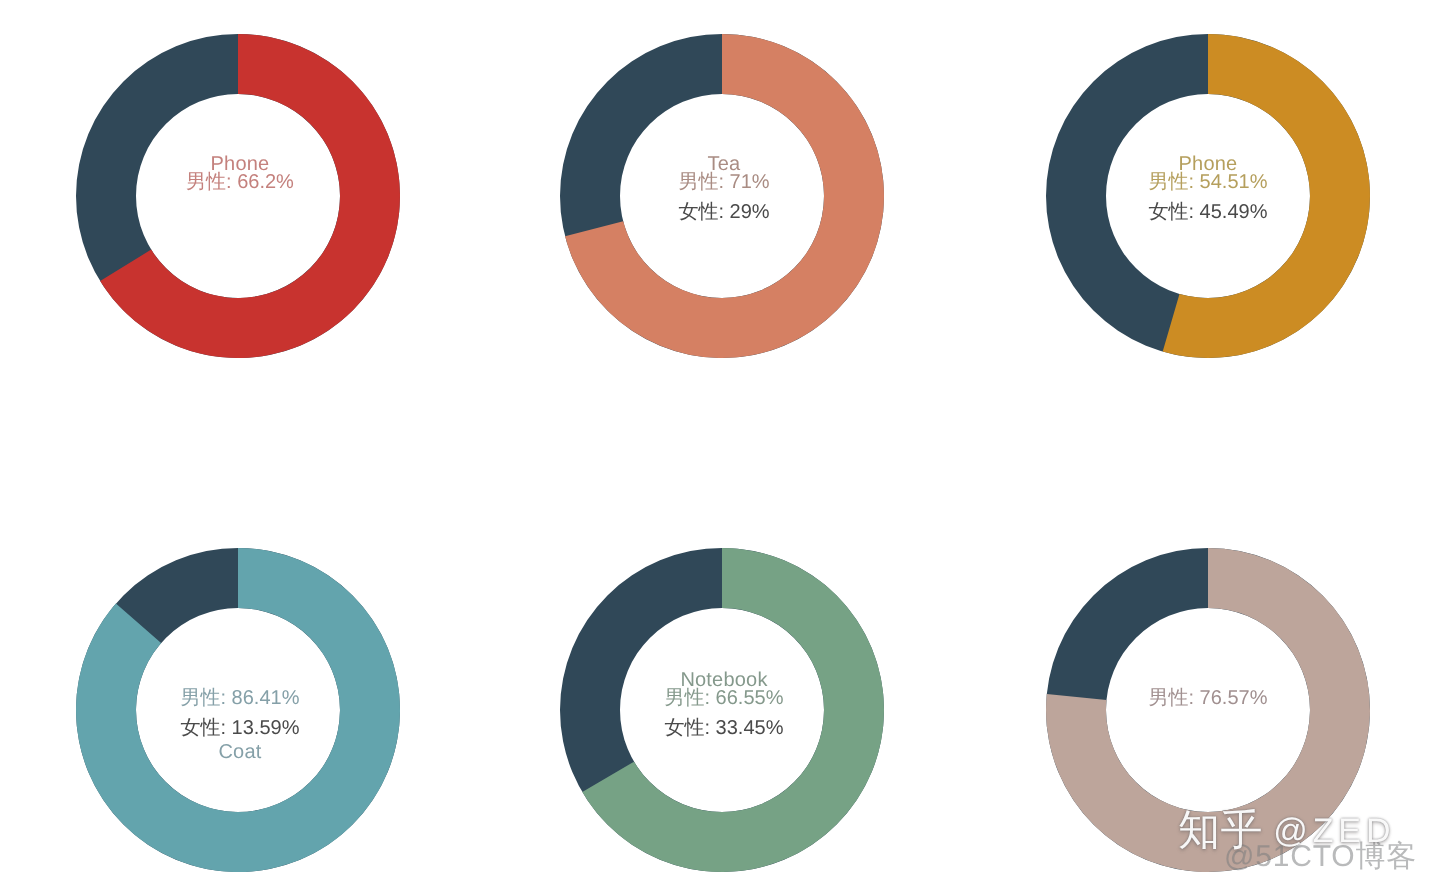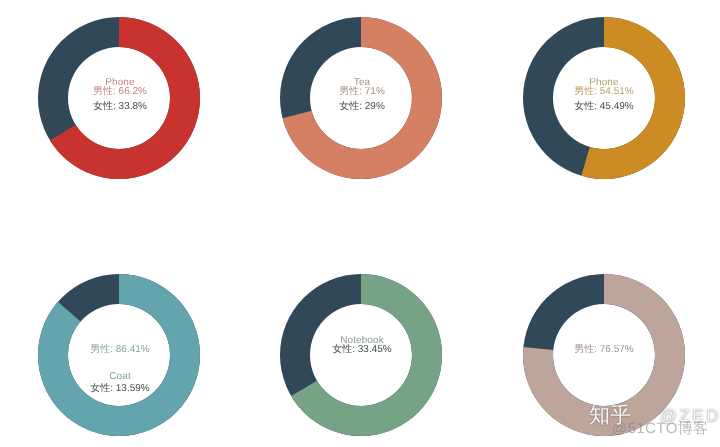--- a/index.html
+++ b/index.html
@@ -24,39 +24,38 @@
   .l-title{position:absolute;left:0;right:0;top:-6.3px;
            font-size:10px;line-height:10px;letter-spacing:.1px;}
   .l-male{font-size:10px;line-height:15.2px;letter-spacing:0;text-align:center;}
   .l-female{font-size:10px;line-height:15.2px;letter-spacing:0;color:#4a4a4a;}
 
   
   .wm{position:absolute;white-space:nowrap;pointer-events:none;will-change:transform;}
   #wm-zhihu{left:589px;top:405px;color:rgba(255,255,255,.94);
             text-shadow:0 0 1.2px rgba(108,108,110,.85), 0 1px 1.8px rgba(96,90,88,.35);z-index:3;line-height:22px;}
   #wm-zhihu .cjk{font-size:21px;letter-spacing:.3px;vertical-align:-1px;}
-  #wm-zhihu .lat{font-size:17px;letter-spacing:2.45px;margin-left:28px;}
+  #wm-zhihu .lat{font-size:17px;letter-spacing:2.45px;margin-left:5px;}
   #wm-51cto{left:612px;top:420px;font-size:15px;letter-spacing:.4px;
             color:rgba(120,122,124,.52);z-index:2;line-height:18px;}
 </style>
 </head>
 <body>
 
 <div id="stage">
 
   <div class="cell" style="left: 34px; top: 12.5px;">
     <svg viewBox="0 0 170 170" width="170" height="170">
       <path d="M4,85A81,81 0 1 0 166,85A81,81 0 1 0 4,85ZM34,85A51,51 0 1 1 136,85A51,51 0 1 1 34,85Z" fill="#304858"></path>
       <path d="M85.00,4.00A81,81 0 1 1 16.07,127.54L41.60,111.78A51,51 0 1 0 85.00,34.00Z" fill="#c8332f"></path>
     </svg>
   </div>
   <div class="labels" style="left: 39.5px; top: 83.8px;">
     <div class="l-title" style="color: rgb(196, 129, 125);">Phone</div>
     <div class="l-male" style="color: rgb(196, 129, 125);">男性: 66.2%</div>
-    <div class="l-female" style="color: rgb(74, 74, 74);">女性: 33.8%</div>
   </div>
 
   <div class="cell" style="left: 276px; top: 12.5px;">
     <svg viewBox="0 0 170 170" width="170" height="170">
       <path d="M4,85A81,81 0 1 0 166,85A81,81 0 1 0 4,85ZM34,85A51,51 0 1 1 136,85A51,51 0 1 1 34,85Z" fill="#304858"></path>
       <path d="M85.00,4.00A81,81 0 1 1 6.54,105.14L35.60,97.68A51,51 0 1 0 85.00,34.00Z" fill="#d58063"></path>
     </svg>
   </div>
   <div class="labels" style="left: 281.5px; top: 83.8px;">
     <div class="l-title" style="color: rgb(169, 140, 131);">Tea</div>
@@ -78,31 +77,32 @@
 
   <div class="cell" style="left: 34px; top: 270px;">
     <svg viewBox="0 0 170 170" width="170" height="170">
       <path d="M4,85A81,81 0 1 0 166,85A81,81 0 1 0 4,85ZM34,85A51,51 0 1 1 136,85A51,51 0 1 1 34,85Z" fill="#304858"></path>
       <path d="M85.00,4.00A81,81 0 1 1 23.94,31.78L46.55,51.49A51,51 0 1 0 85.00,34.00Z" fill="#63a4ad"></path>
     </svg>
   </div>
   <div class="labels" style="left: 39.5px; top: 342.3px;">
     <div class="l-title" style="color: rgb(133, 160, 168); margin-top: 36px;">Coat</div>
     <div class="l-male" style="color: rgb(133, 160, 168);">男性: 86.41%</div>
-    <div class="l-female" style="color: rgb(74, 74, 74); margin-top: 24px;">女性: 13.59%</div>
+    <div class="l-female" style="color: rgb(74, 74, 74);">女性: 13.59%</div>
   </div>
 
   <div class="cell" style="left: 276px; top: 270px;">
     <svg viewBox="0 0 170 170" width="170" height="170">
       <path d="M4,85A81,81 0 1 0 166,85A81,81 0 1 0 4,85ZM34,85A51,51 0 1 1 136,85A51,51 0 1 1 34,85Z" fill="#304858"></path>
       <path d="M85.00,4.00A81,81 0 1 1 15.15,126.01L41.02,110.82A51,51 0 1 0 85.00,34.00Z" fill="#76a285"></path>
     </svg>
   </div>
   <div class="labels" style="left: 281.5px; top: 342.3px;">
     <div class="l-title" style="color: rgb(133, 153, 140);">Notebook</div>
+    <div class="l-male" style="color: rgb(133, 153, 140);">男性: 66.55%</div>
     <div class="l-female" style="color: rgb(74, 74, 74);">女性: 33.45%</div>
   </div>
 
   <div class="cell" style="left: 518.5px; top: 270px;">
     <svg viewBox="0 0 170 170" width="170" height="170">
       <path d="M4,85A81,81 0 1 0 166,85A81,81 0 1 0 4,85ZM34,85A51,51 0 1 1 136,85A51,51 0 1 1 34,85Z" fill="#304858"></path>
       <path d="M85.00,4.00A81,81 0 1 1 4.39,77.02L34.25,79.98A51,51 0 1 0 85.00,34.00Z" fill="#bda59b"></path>
     </svg>
   </div>
   <div class="labels" style="left: 524px; top: 342.3px;">

